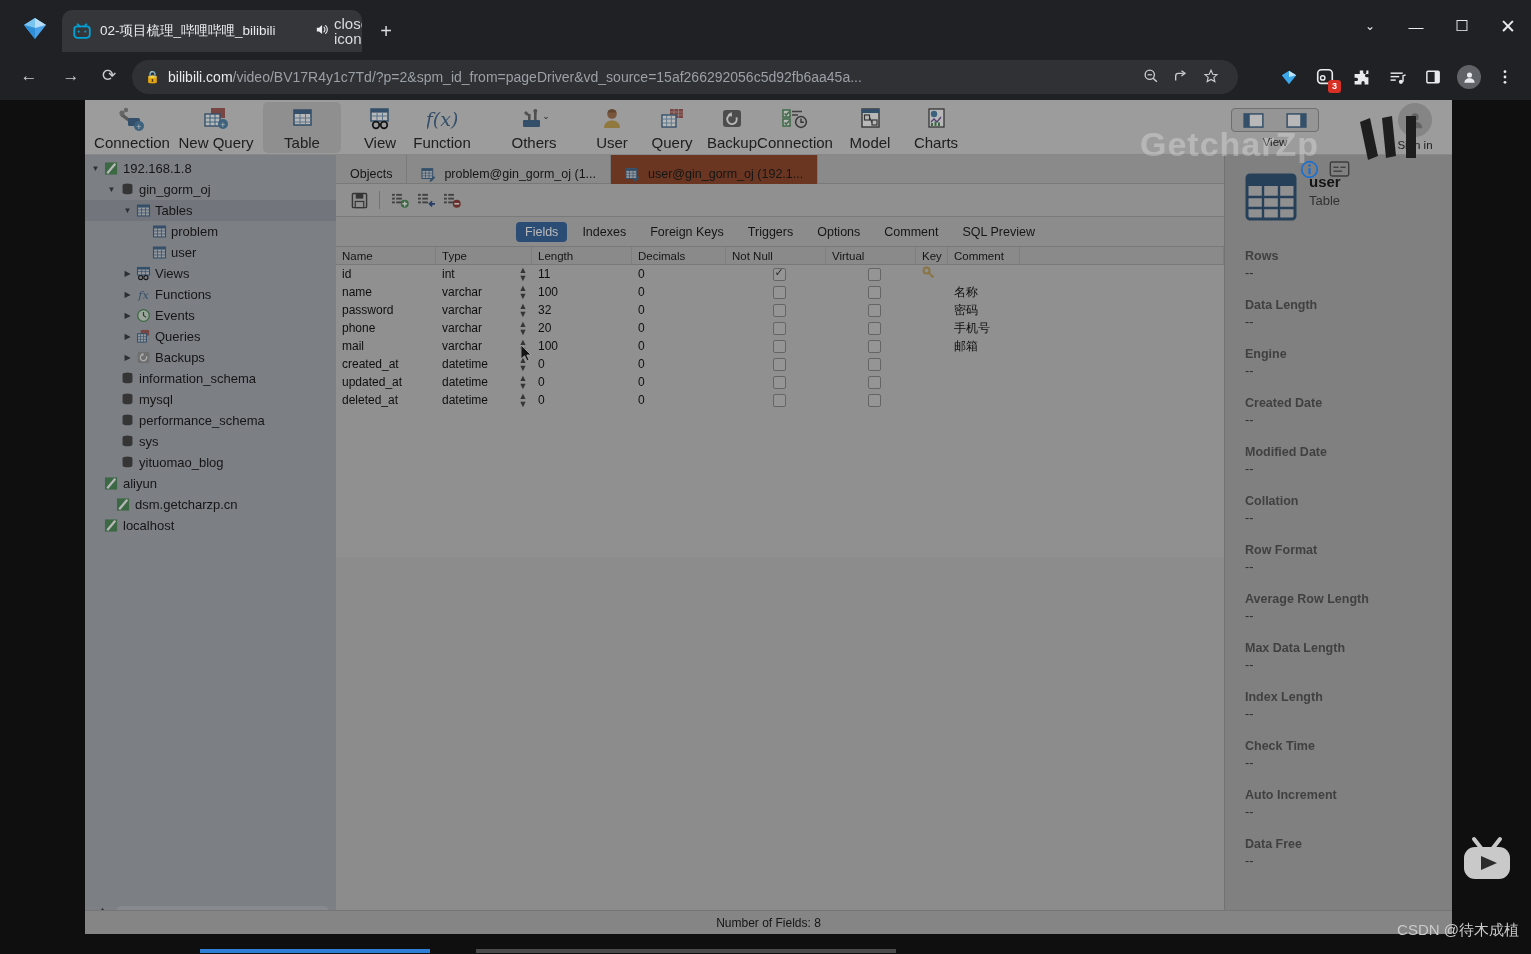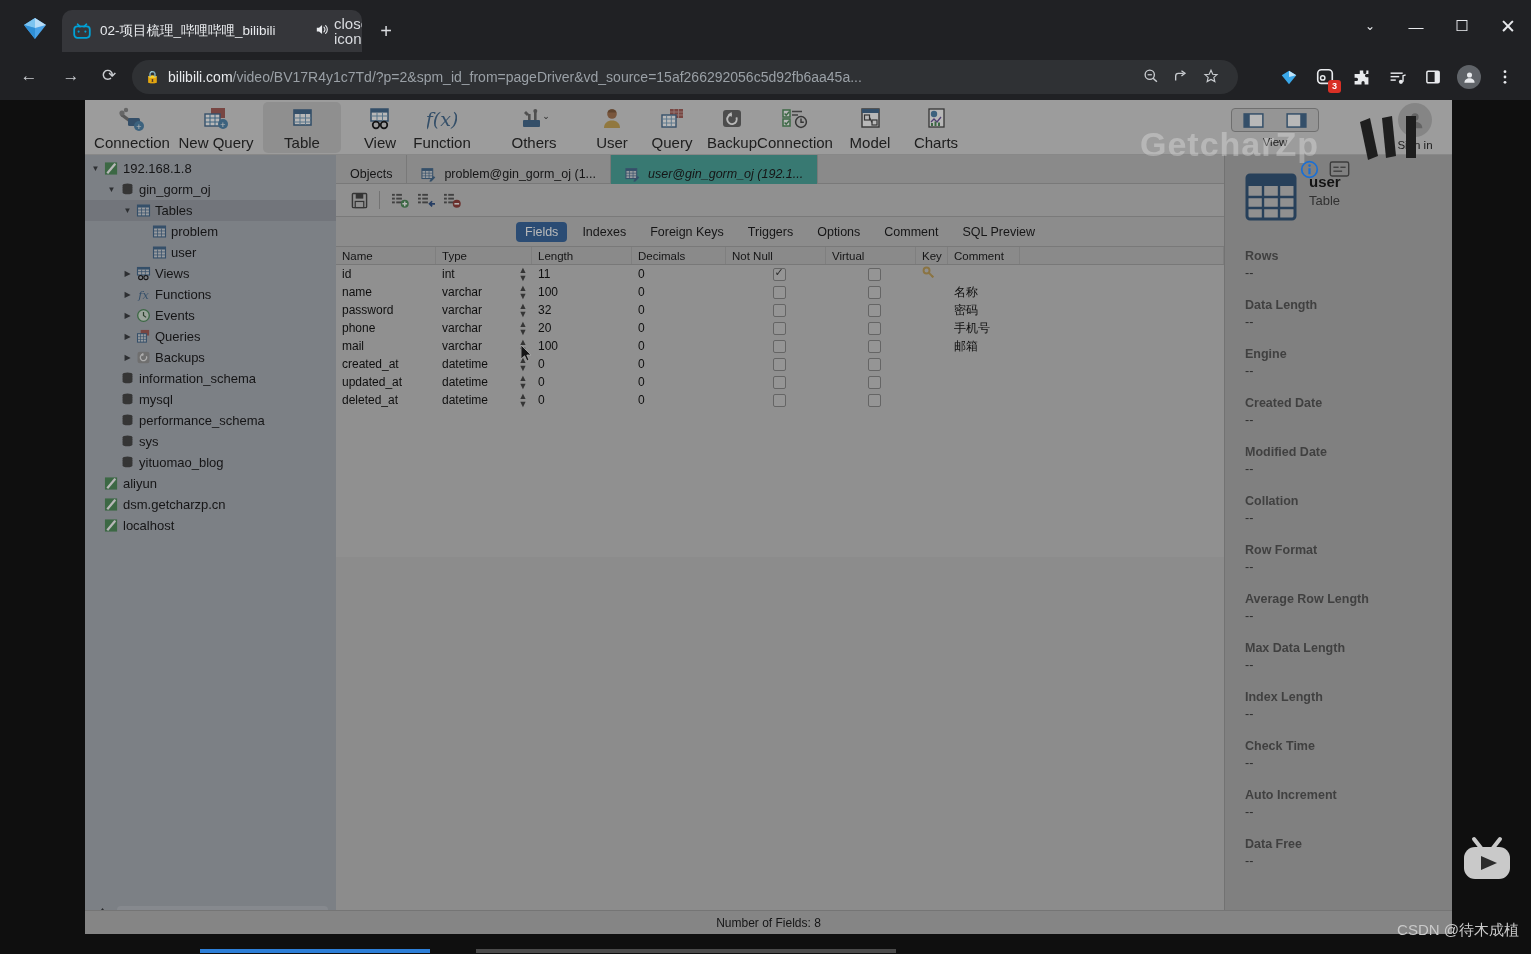--- a/index.html
+++ b/index.html
@@ -98,21 +98,21 @@
                display:flex; align-items:center; padding:0 6px; }
   #searchbox .sq { font-size:11px; color:#4d5157; margin-right:5px; }
   #searchbox .sp { font-size:12.5px; color:#5d6169; }
 
   
   #nav-main { position:absolute; left:251px; top:55px; width:888px; height:779px; background:#c3c3c3; }
   #obj-tabs { position:absolute; left:0; top:0; width:888px; height:29px; background:#c0c0c0;
               border-bottom:1px solid #a8a8a8; display:flex; }
   .otab { height:38px; display:flex; align-items:center; padding:0 14px; font-size:12.5px; color:#1d1d1f;
           border-right:1px solid #a8a8a8; white-space:nowrap; }
-  .otab.active { background:#14b8a6;font-style:italic; }
+  .otab.active { background:#c2410c; }
   .otab .oico { width:16px; margin-right:7px; display:flex; align-items:center; }
 
   #editor-toolbar { position:absolute; left:0; top:29px; width:888px; height:33px; background:#c8c8c8;
                     border-bottom:1px solid #aaa; display:flex; align-items:center; padding-left:10px; }
   .etool { width:26px; height:22px; display:flex; align-items:center; justify-content:center; }
   .esep { width:1px; height:18px; background:#a0a0a0; margin:0 7px; }
 
   #subtabs { position:absolute; left:0; top:62px; width:888px; height:30px; background:#c3c3c3;
              border-bottom:1px solid #a8a8a8; display:flex; align-items:center; justify-content:center; }
   .stab { font-size:12.5px; color:#1d1d1f; padding:3px 9px; margin:0 3px; border-radius:4px; }
@@ -732,21 +732,21 @@
           <span class="arrow"></span>
           <span class="tico">
             <svg width="15" height="15" viewBox="0 0 16 16">
               <rect x="1" y="1.5" width="13" height="13" fill="#2f9e44"></rect>
               <path d="M3.5 13 L12 3" stroke="#fff" stroke-width="2.4"></path>
               <path d="M11.5 3 L12.6 3 L12.6 4.2z" fill="#e8e8e8"></path>
             </svg>
           </span>
           <span class="tlab">aliyun</span>
         </div>
-        <div class="tnode" style="padding-left: 4px;">
+        <div class="tnode" style="padding-left: 4px; margin-left: 12px;">
           <span class="arrow"></span>
           <span class="tico">
             <svg width="15" height="15" viewBox="0 0 16 16">
               <rect x="1" y="1.5" width="13" height="13" fill="#2f9e44"></rect>
               <path d="M3.5 13 L12 3" stroke="#fff" stroke-width="2.4"></path>
               <path d="M11.5 3 L12.6 3 L12.6 4.2z" fill="#e8e8e8"></path>
             </svg>
           </span>
           <span class="tlab">dsm.getcharzp.cn</span>
         </div>

